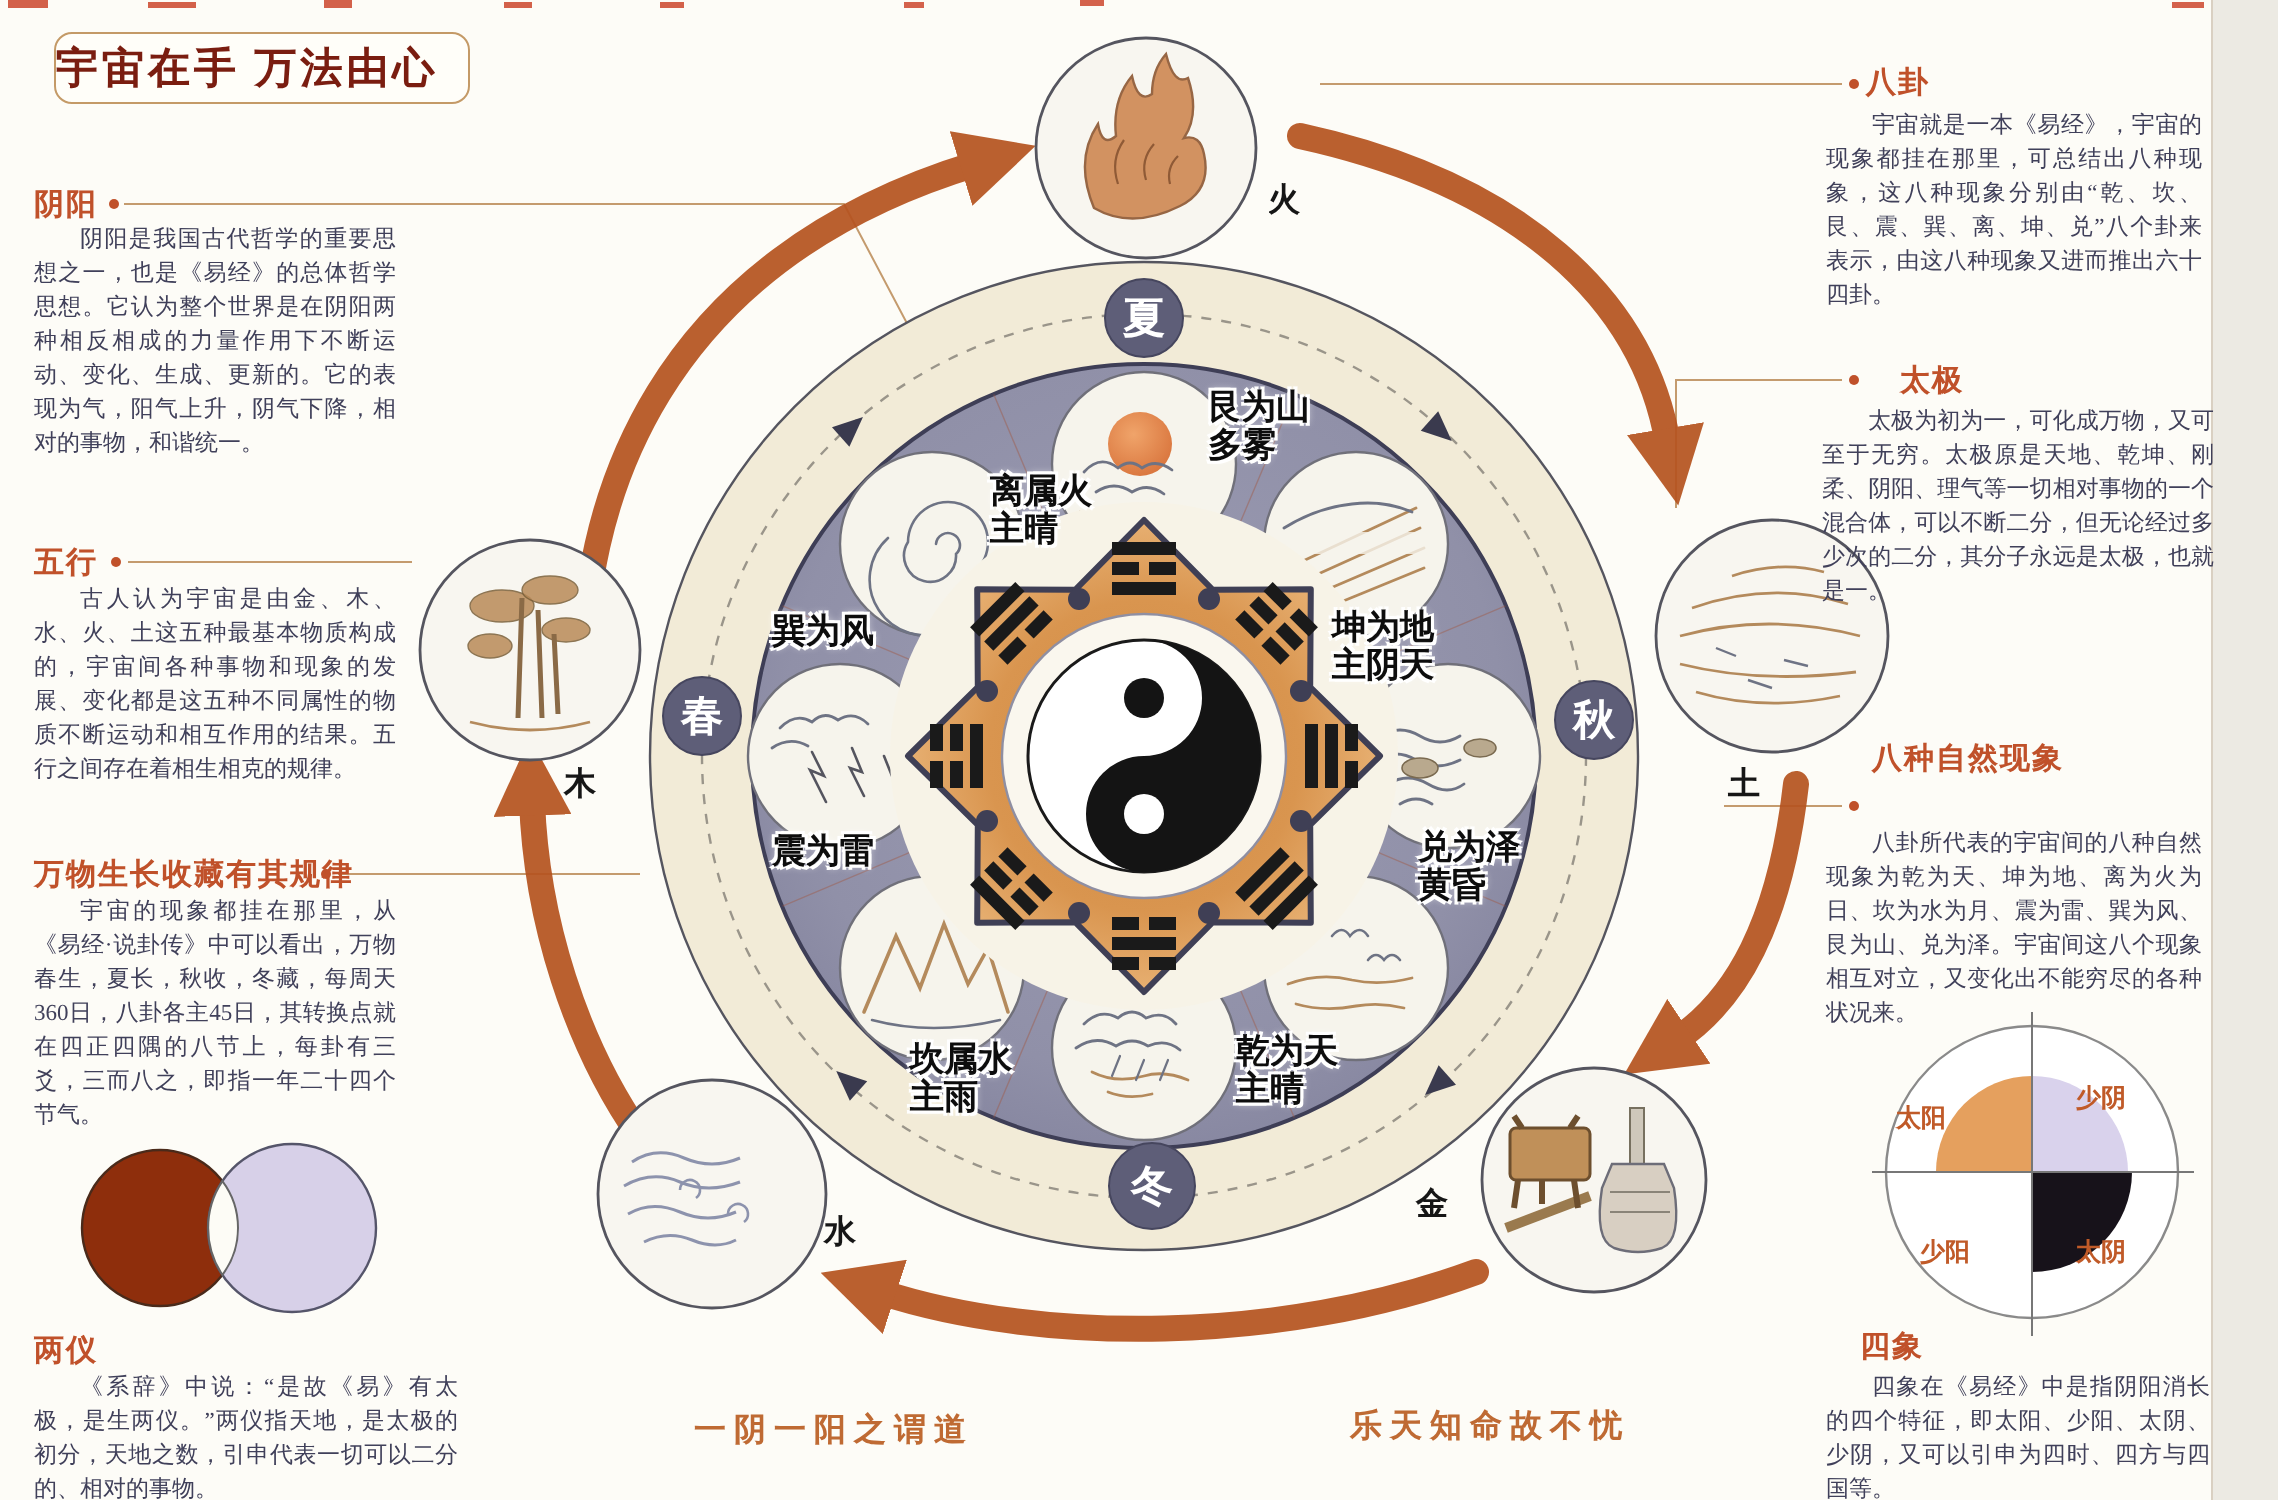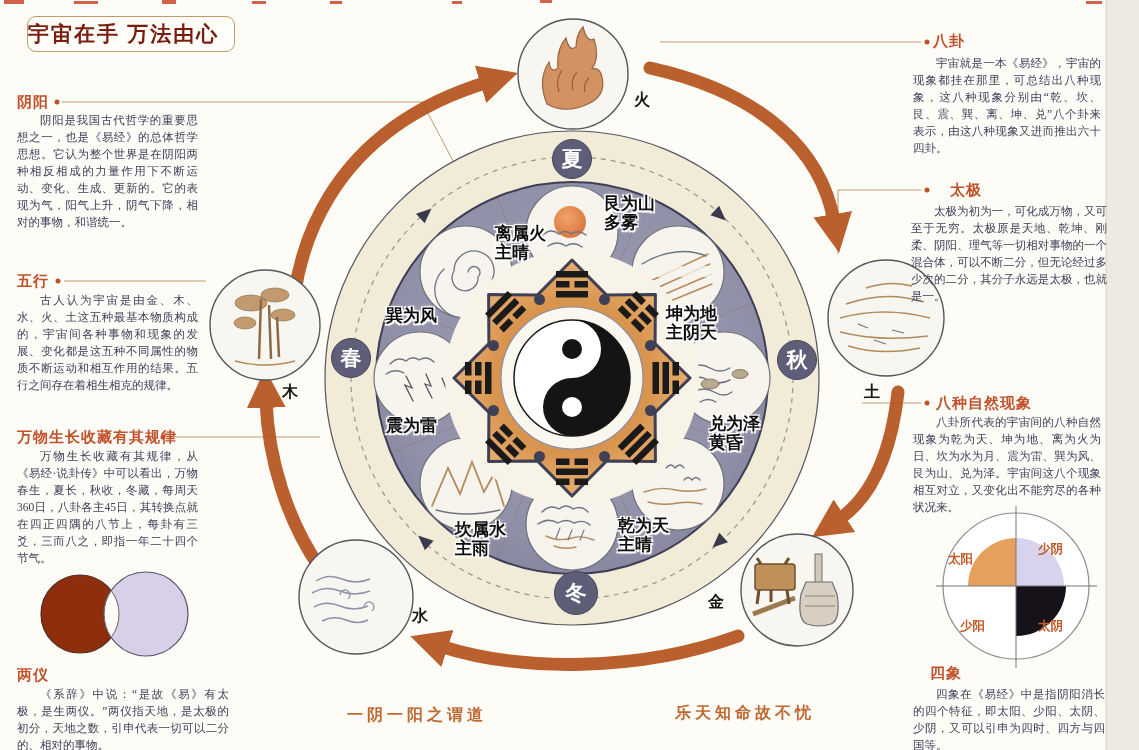--- a/index.html
+++ b/index.html
@@ -284,32 +284,32 @@
   <span>宇宙在手 万法由心</span>
 </div>
 
 <div class="ov sec-head" style="left:17px;top:93px;">阴阳</div>
 <div class="ov body-text" style="left:17px;top:112px;width:181px;">阴阳是我国古代哲学的重要思想之一，也是《易经》的总体哲学思想。它认为整个世界是在阴阳两种相反相成的力量作用下不断运动、变化、生成、更新的。它的表现为气，阳气上升，阴气下降，相对的事物，和谐统一。</div>
 
 <div class="ov sec-head" style="left:17px;top:272px;">五行</div>
 <div class="ov body-text" style="left:17px;top:292px;width:181px;">古人认为宇宙是由金、木、水、火、土这五种最基本物质构成的，宇宙间各种事物和现象的发展、变化都是这五种不同属性的物质不断运动和相互作用的结果。五行之间存在着相生相克的规律。</div>
 
 <div class="ov sec-head" style="left:17px;top:428px;">万物生长收藏有其规律</div>
-<div class="ov body-text" style="left:17px;top:448px;width:181px;">万物生长收藏有其规律，从《易经·说卦传》中可以看出，万物春生，夏长，秋收，冬藏，每周天360日，八卦各主45日，其转换点就在四正四隅的八节上，每卦有三爻，三而八之，即指一年二十四个节气。</div>
+<div class="ov body-text" style="left:17px;top:448px;width:181px;">宇宙的现象都挂在那里，从《易经·说卦传》中可以看出，万物春生，夏长，秋收，冬藏，每周天360日，八卦各主45日，其转换点就在四正四隅的八节上，每卦有三爻，三而八之，即指一年二十四个节气。</div>
 
 <div class="ov sec-head" style="left:17px;top:666px;">两仪</div>
 <div class="ov body-text" style="left:17px;top:686px;width:212px;">《系辞》中说：“是故《易》有太极，是生两仪。”两仪指天地，是太极的初分，天地之数，引申代表一切可以二分的、相对的事物。</div>
 
 <div class="ov sec-head" style="left:933px;top:32px;">八卦</div>
 <div class="ov body-text" style="left:913px;top:55px;width:188px;">宇宙就是一本《易经》，宇宙的现象都挂在那里，可总结出八种现象，这八种现象分别由“乾、坎、艮、震、巽、离、坤、兑”八个卦来表示，由这八种现象又进而推出六十四卦。</div>
 
 <div class="ov sec-head" style="left:933px;top:181px;margin-left:17px;">太极</div>
 <div class="ov body-text" style="left:911px;top:203px;width:196px;">太极为初为一，可化成万物，又可至于无穷。太极原是天地、乾坤、刚柔、阴阳、理气等一切相对事物的一个混合体，可以不断二分，但无论经过多少次的二分，其分子永远是太极，也就是一。</div>
 
-<div class="ov sec-head" style="left:936px;top:394px;">八种自然现象</div>
+<div class="ov sec-head" style="left:936px;top:370px;">八种自然现象</div>
 <div class="ov body-text" style="left:913px;top:414px;width:188px;">八卦所代表的宇宙间的八种自然现象为乾为天、坤为地、离为火为日、坎为水为月、震为雷、巽为风、艮为山、兑为泽。宇宙间这八个现象相互对立，又变化出不能穷尽的各种状况来。</div>
 
 <div class="ov sec-head" style="left:930px;top:664px;">四象</div>
 <div class="ov body-text" style="left:913px;top:686px;width:192px;">四象在《易经》中是指阴阳消长的四个特征，即太阳、少阳、太阴、少阴，又可以引申为四时、四方与四国等。</div>
 
 <div class="ov quad-lab" style="left:948px;top:551px;">太阳</div>
 <div class="ov quad-lab" style="left:1038px;top:541px;">少阴</div>
 <div class="ov quad-lab" style="left:960px;top:618px;">少阳</div>
 <div class="ov quad-lab" style="left:1038px;top:618px;">太阴</div>
 
@@ -325,21 +325,21 @@
 <div class="ov season" style="left:554px;top:571px;width:42px;height:42px;">
       <span>冬</span>
     </div>
 
 <div class="ov elem" style="left:634px;top:90px;">火</div>
 <div class="ov elem" style="left:282px;top:382px;">木</div>
 <div class="ov elem" style="left:864px;top:382px;">土</div>
 <div class="ov elem" style="left:708px;top:592px;">金</div>
 <div class="ov elem" style="left:412px;top:606px;">水</div>
 
-<div class="ov rl" style="left:495px;top:224px;">
+<div class="ov rl" style="left:495px;top:236px;">
   <div>离属火</div>
   <div>主晴</div>
 </div>
 <div class="ov rl" style="left:604px;top:194px;">
   <div>艮为山</div>
   <div>多雾</div>
 </div>
 <div class="ov rl" style="left:666px;top:304px;">
   <div>坤为地</div>
   <div>主阴天</div>

